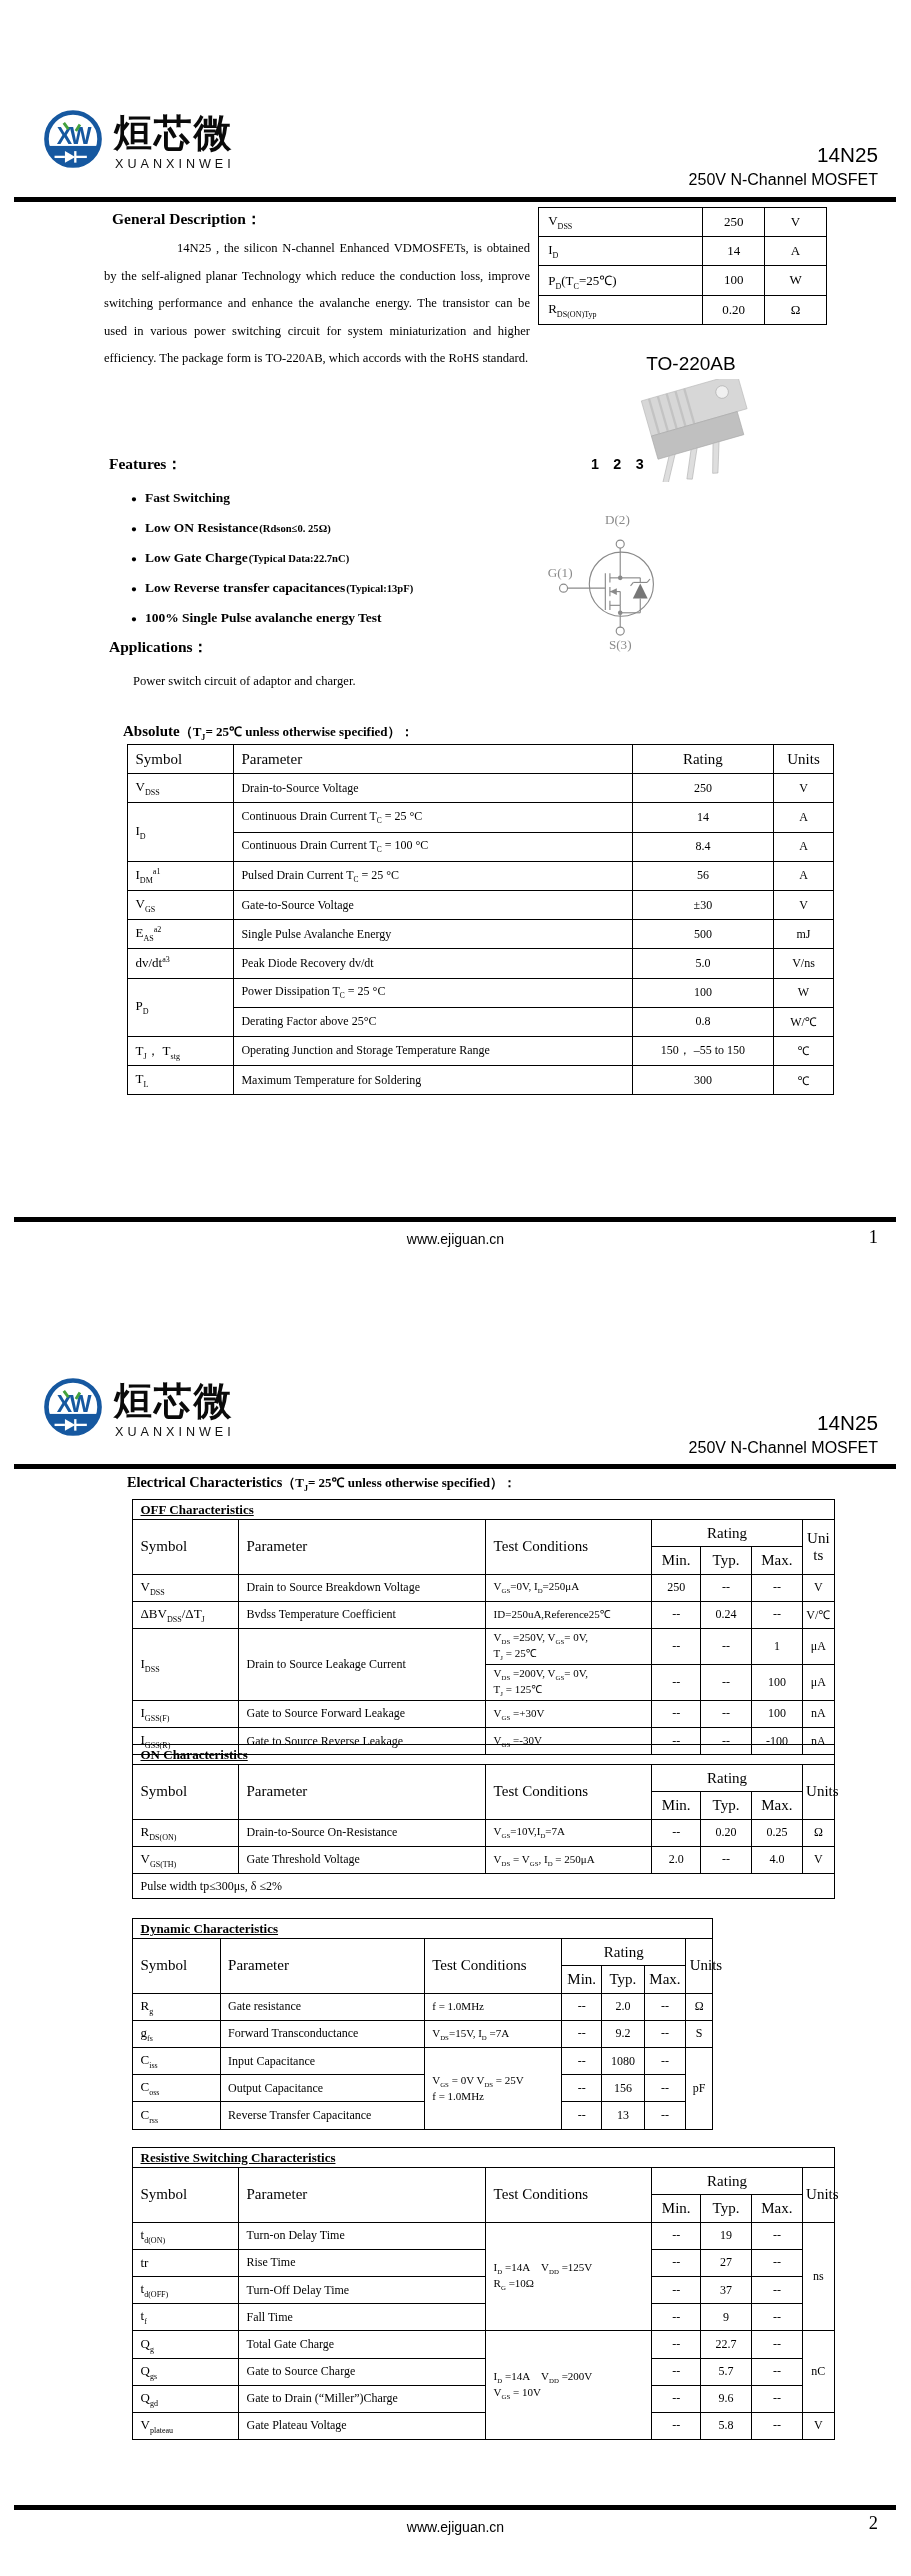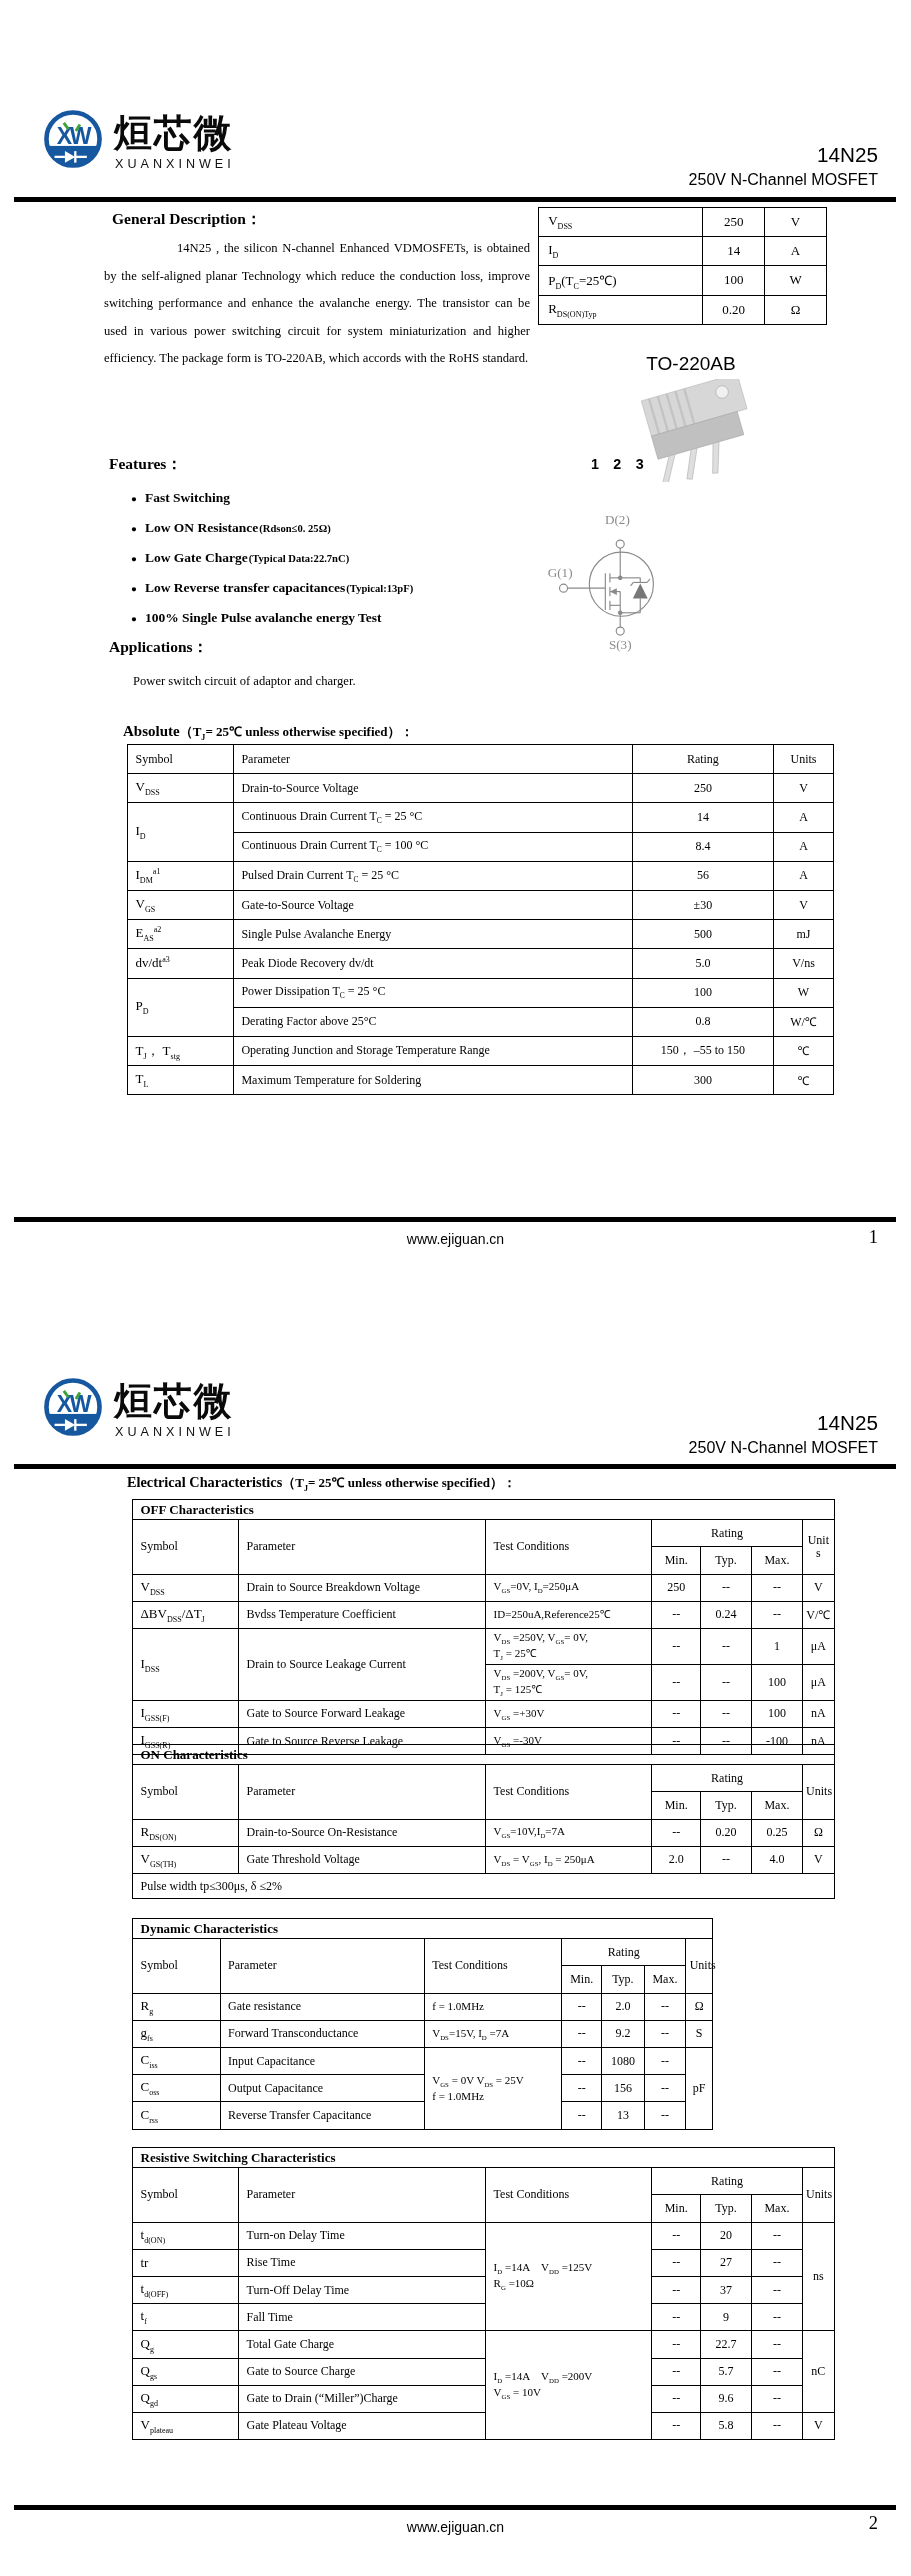--- a/index.html
+++ b/index.html
@@ -44,22 +44,22 @@
   td{border:1.1px solid #000;text-align:center;font-size:12px;padding:1.1px 3.4px;
      font-family:"Liberation Serif",serif;vertical-align:middle;}
   .tbl{border:1.7px solid #000;}
   .tbl td{height:24px;}
   .tbl-abs td{height:26px;}
   .tbl-sum td{height:26px;font-size:13px;}
   .tbl-sum td:first-child{text-align:left;padding-left:9.2px;}
   td.al{text-align:left;padding-left:7.5px;}
   td.sym{font-size:13px;}
   td.tc{font-size:11px;line-height:1.35;}
-  td.ttl{text-align:left;font-weight:bold;font-size:13px;height:17px;padding-left:7.5px;}
-  td.hd{font-size:12px;}
+  td.ttl{text-align:left;font-weight:bold;font-size:13px;height:17px;padding-left:7.5px;text-decoration:underline;}
+  td.hd{font-size:15px;}
   td.uw{word-break:break-all;line-height:1.1;}
   td.note{font-size:12px;height:22px;}
   sub{font-size:0.62em;}
   sup{font-size:0.62em;}
 
   
   .foot-url{position:absolute;left:0;width:911px;text-align:center;
             font-family:"Liberation Sans",sans-serif;font-size:14px;}
   .foot-page{position:absolute;right:33px;font-size:18.4px;}
 
@@ -558,21 +558,21 @@
           <tr>
             <td class="hd">Min.</td>
             <td class="hd">Typ.</td>
             <td class="hd">Max.</td>
           </tr>
           <tr>
             <td class="sym al">t<sub>d(ON)</sub></td>
             <td class="al">Turn-on Delay Time</td>
             <td rowspan="4" class="tc al">I<sub>D</sub> =14A&nbsp;&nbsp;&nbsp;&nbsp;V<sub>DD</sub> =125V<br>R<sub>G</sub> =10Ω</td>
             <td>--</td>
-            <td>20</td>
+            <td>19</td>
             <td>--</td>
             <td rowspan="4">ns</td>
           </tr>
           <tr>
             <td class="sym al">tr</td>
             <td class="al">Rise Time</td>
             <td>--</td>
             <td>27</td>
             <td>--</td>
           </tr>

